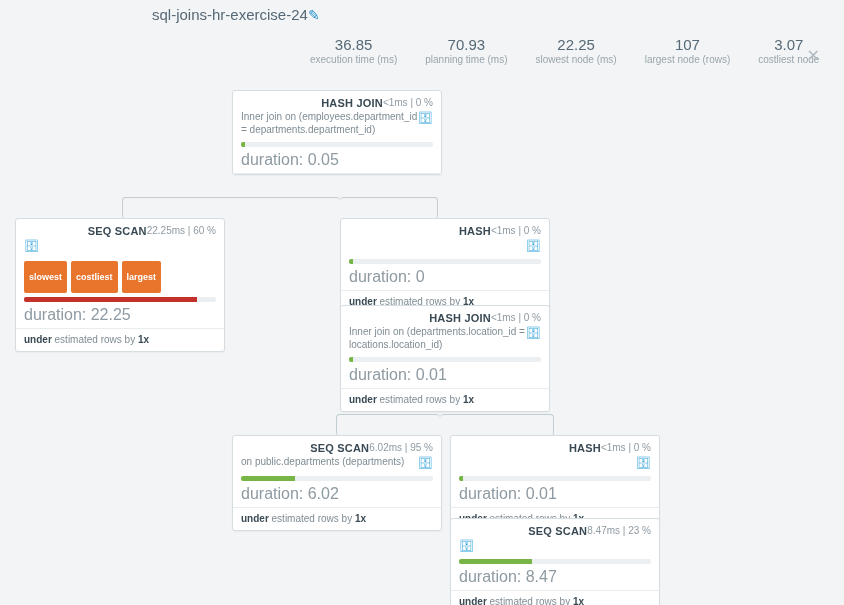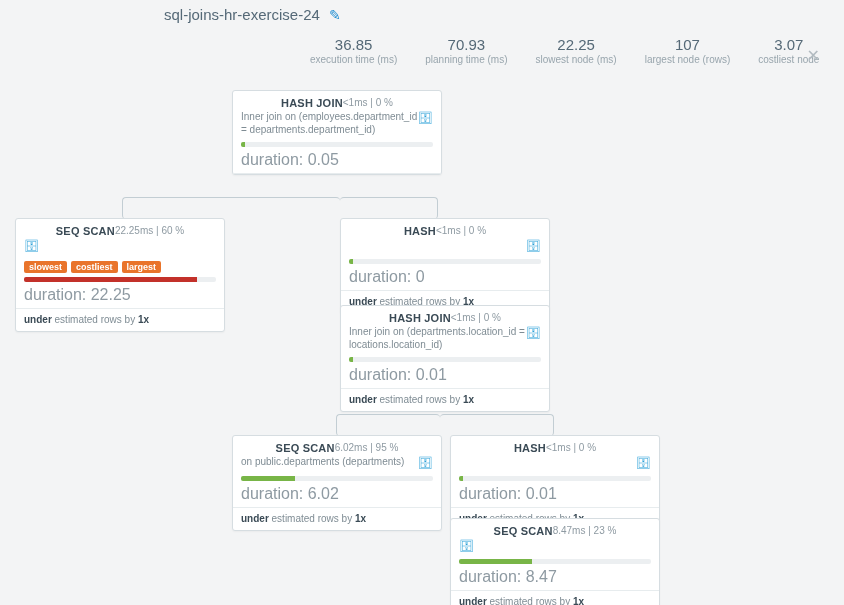--- a/index.html
+++ b/index.html
@@ -8,24 +8,24 @@
     background: #f3f4f5;
     color: #3a4a55;
     width: 844px;
     height: 605px;
     position: relative;
     overflow: hidden;
   }
   .title-row {
     position: absolute;
     top: 6px;
-    left: 164px;
+    left: 152px;
     display: flex;
     align-items: center;
-    gap: 9px;
+    gap: 0;
   }
   .title {
     font-size: 15px;
     color: #556977;
     font-weight: 400;
   }
   .edit-icon { color: #1b8bd0; font-size: 14px; cursor: pointer; }
   .metrics {
     position: absolute;
     top: 36px;
@@ -49,21 +49,21 @@
     position: absolute;
     width: 210px;
     background: #fff;
     border: 1px solid #d6dde1;
     border-radius: 3px;
     box-shadow: 0 1px 2px rgba(0,0,0,0.04);
     font-size: 11px;
   }
   .node-head {
     display: flex;
-    justify-content: center;
+    justify-content: flex-end;
     align-items: flex-start;
     padding: 6px 8px 2px 8px;
   }
   .node-title { font-weight: 700; font-size: 11px; color: #3a4a55; letter-spacing: .2px; }
   .node-stats { font-size: 10px; color: #8e9aa2; }
   .node-sub {
     padding: 0 8px 6px 8px;
     font-size: 10px;
     color: #7f8c94;
     display: flex;
@@ -71,21 +71,21 @@
     align-items: flex-start;
   }
   .node-sub-text { flex: 1; line-height: 1.25; }
   .db-icon { color: #2aa0d8; font-size: 12px; flex-shrink: 0; }
   .badges { padding: 2px 8px 4px 8px; display: flex; gap: 4px; }
   .badge {
     background: #e9742b;
     color: #fff;
     font-size: 9px;
     font-weight: 600;
-    padding: 1px 5px;
+    padding: 11px 5px;
     border-radius: 2px;
   }
   .bar-wrap {
     margin: 0 8px 2px 8px;
     height: 5px;
     background: #eceff1;
     border-radius: 2px;
     overflow: hidden;
   }
   .bar { height: 100%; }

